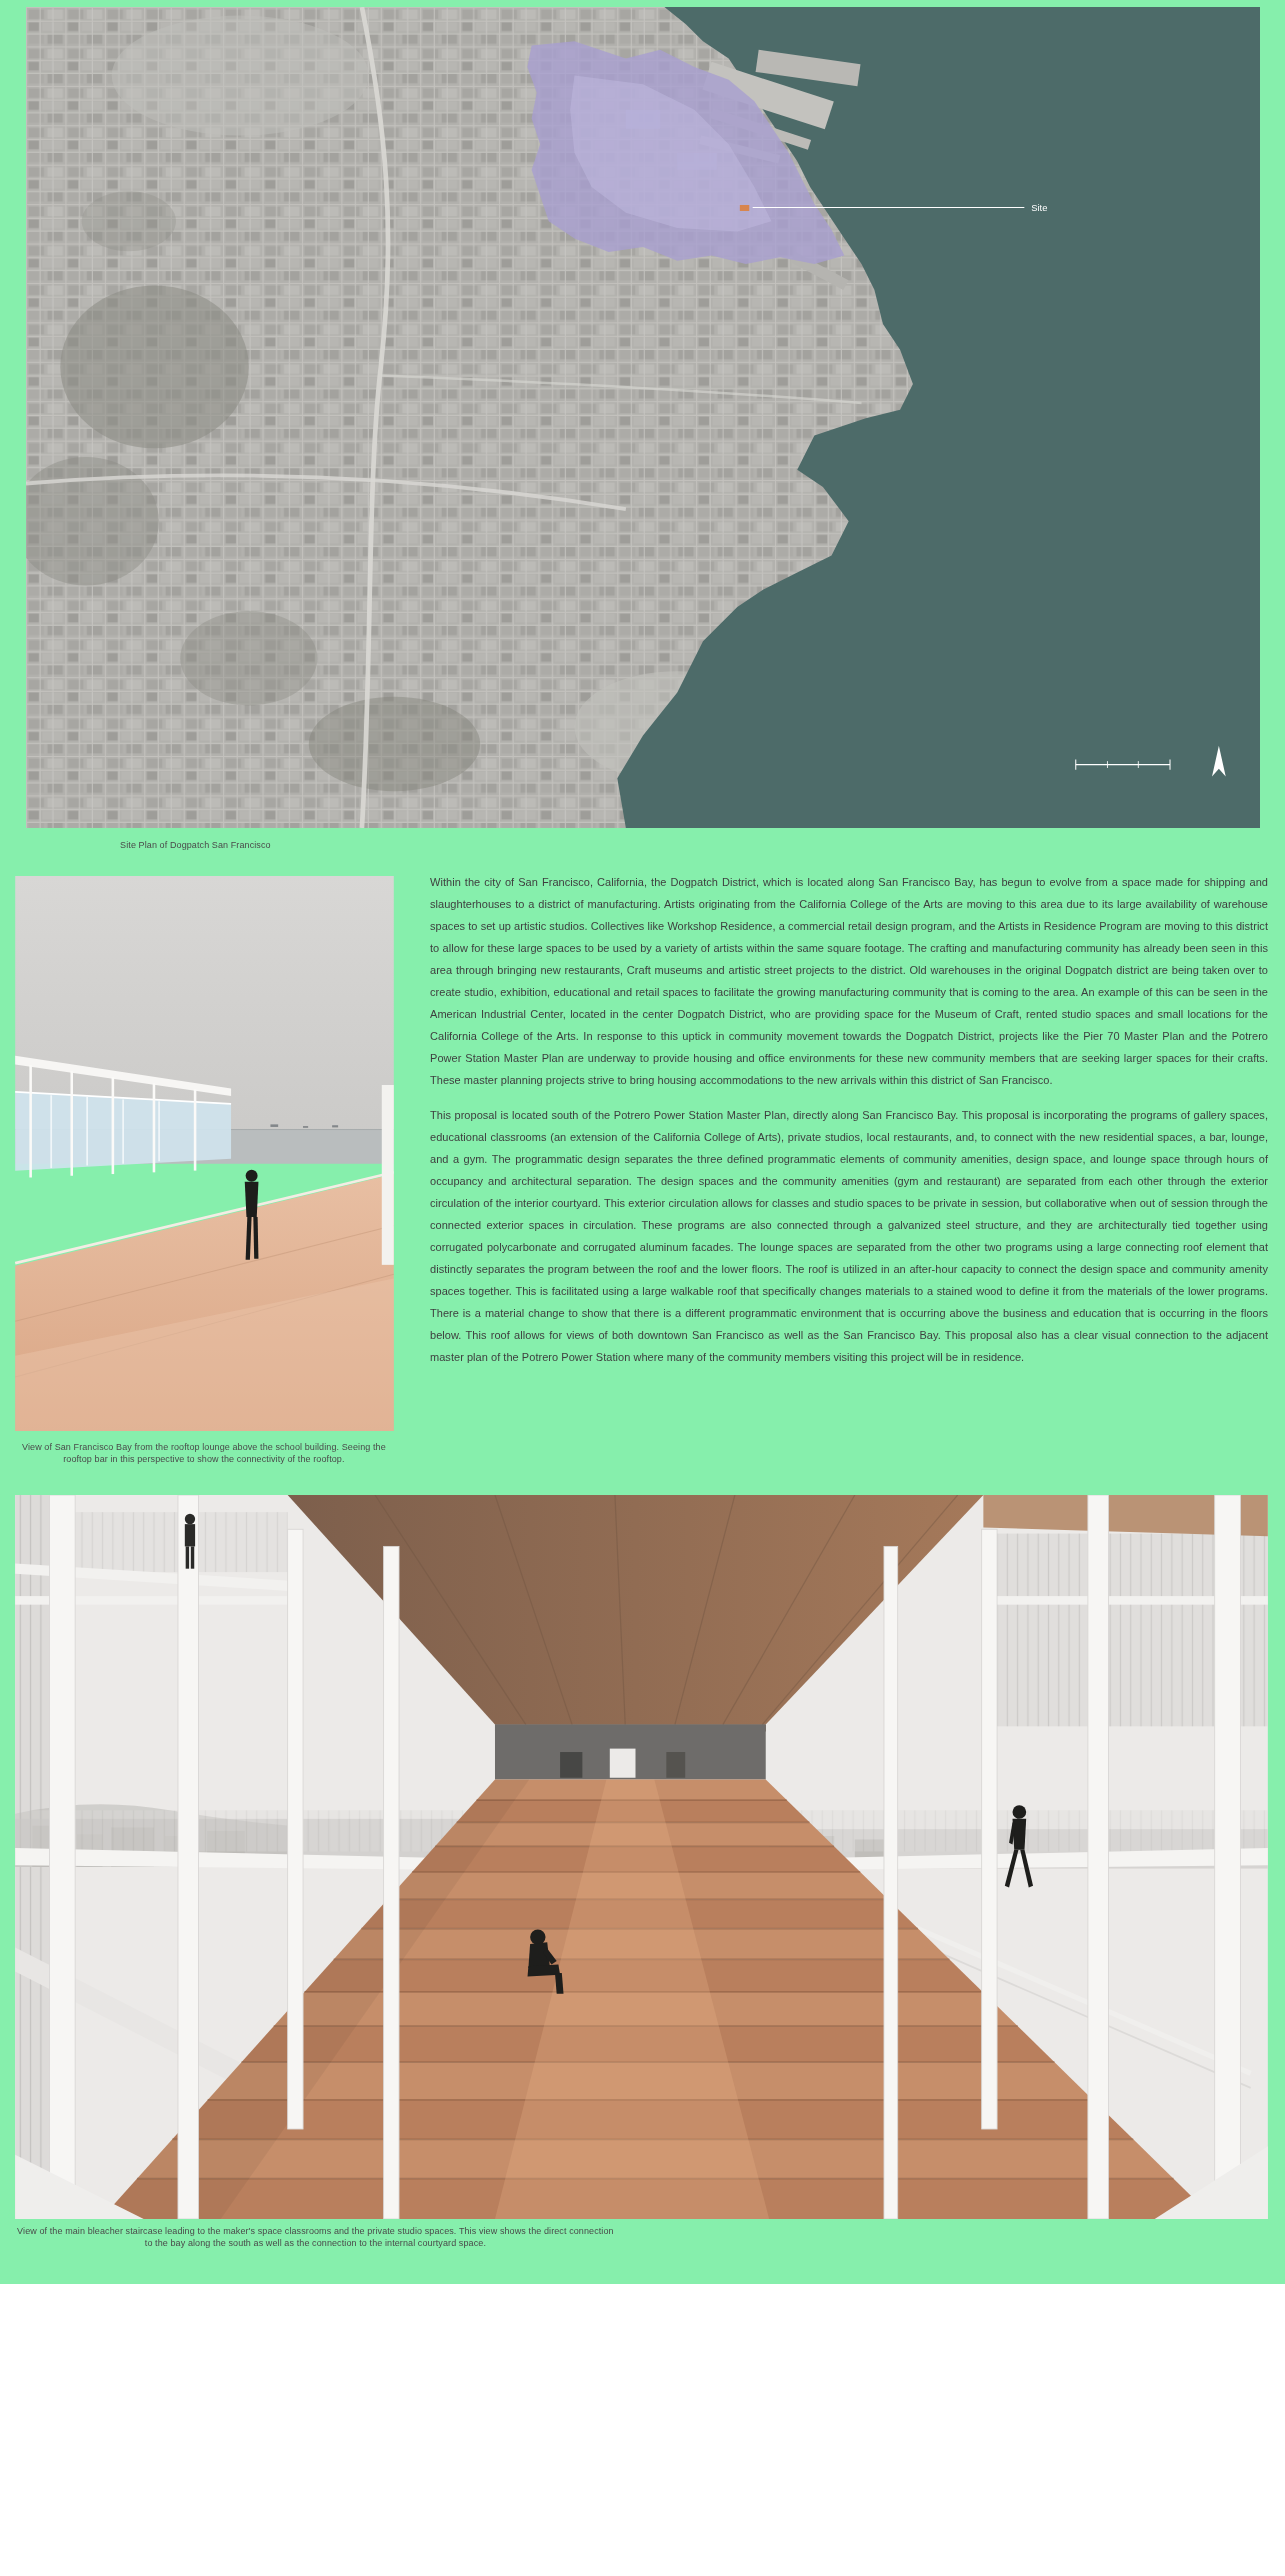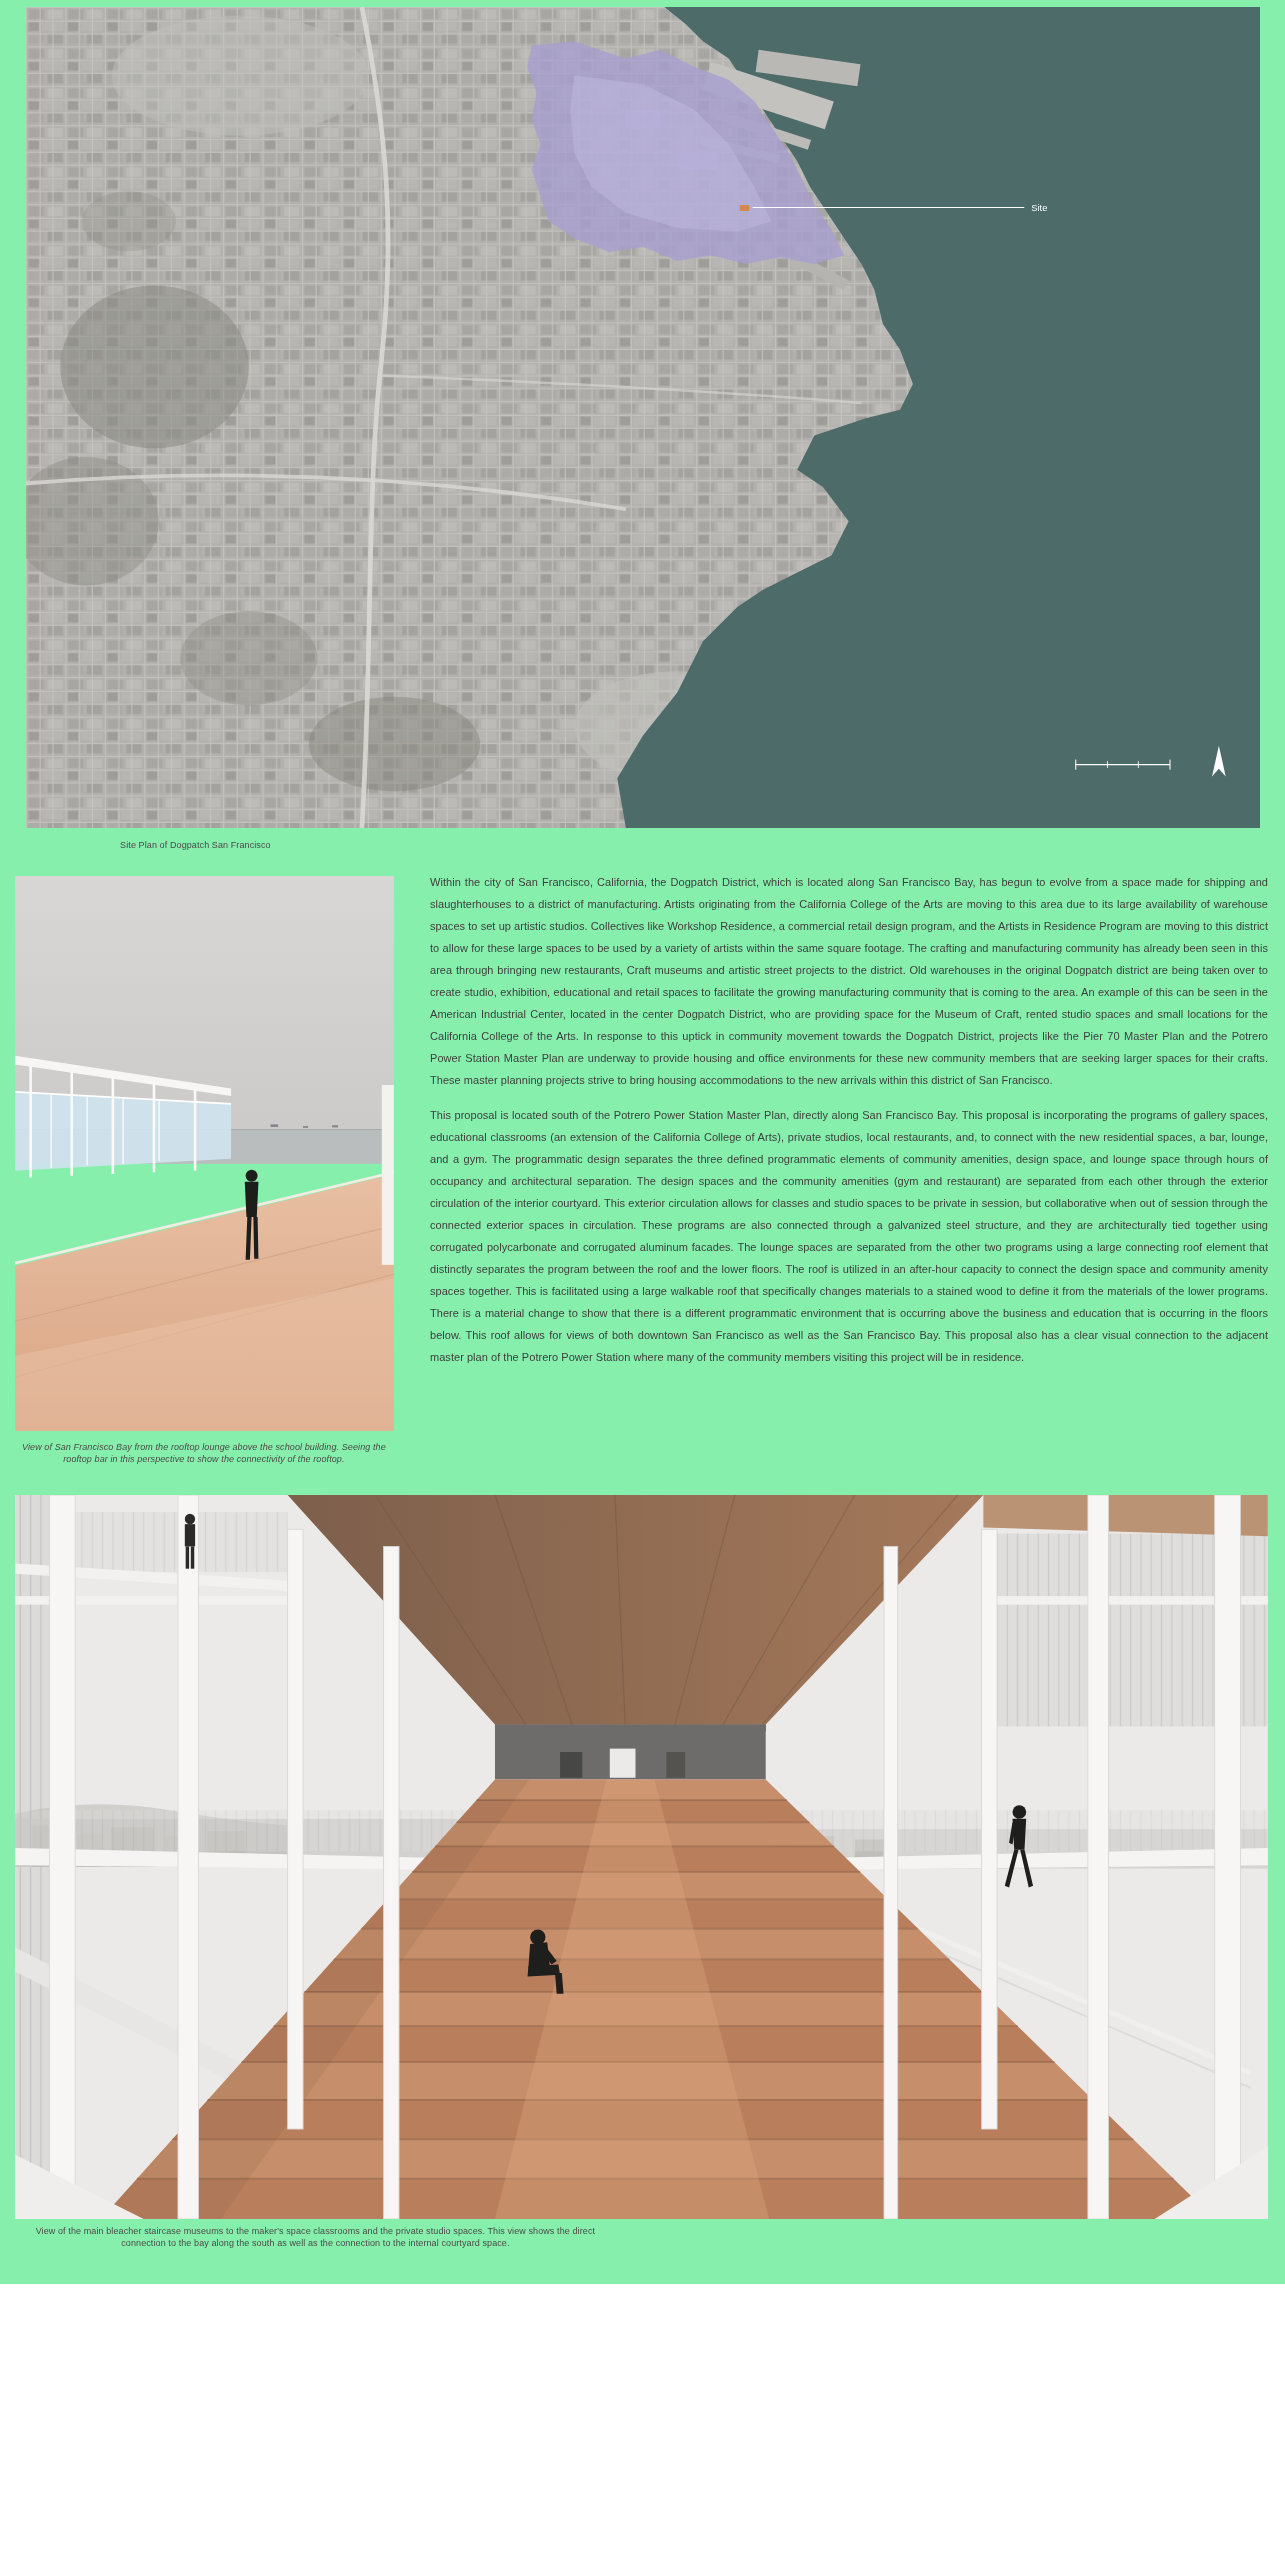--- a/index.html
+++ b/index.html
@@ -143,21 +143,21 @@
       <g fill="#1d1d1b">
         <circle cx="276" cy="350" r="7"></circle>
         <polygon points="268,357 284,357 282,398 270,398"></polygon>
         <polygon points="271,398 276,398 274,448 269,448"></polygon>
         <polygon points="278,398 283,398 284,447 279,447"></polygon>
       </g>
       <rect x="428" y="244" width="14" height="210" fill="#f3f2ef"></rect>
     </svg>
   </div>
 
-  <div class="abs caption" style="left:15.4px;top:1442px;width:377px;font-style:italic;">View of San Francisco Bay from the rooftop lounge above the school building. Seeing the rooftop bar in this perspective to show the connectivity of the rooftop.</div>
+  <div class="abs caption" style="left:15.4px;top:1442px;width:377px;">View of San Francisco Bay from the rooftop lounge above the school building. Seeing the rooftop bar in this perspective to show the connectivity of the rooftop.</div>
 
   <div class="abs essay" style="left:430px;top:871px;width:838px;">
     <p>Within the city of San Francisco, California, the Dogpatch District, which is located along San Francisco Bay, has begun to evolve from a space made for shipping and slaughterhouses to a district of manufacturing.  Artists originating from the California College of the Arts are moving to this area due to its large availability of warehouse spaces to set up artistic studios. Collectives like Workshop Residence, a commercial retail design program, and the Artists in Residence Program are moving to this district to allow for these large spaces to be used by a variety of artists within the same square footage. The crafting and manufacturing community has already been seen in this area through bringing new restaurants, Craft museums and artistic street projects to the district. Old warehouses in the original Dogpatch district are being taken over to create studio, exhibition, educational and retail spaces to facilitate the growing manufacturing community that is coming to the area. An example of this can be seen in the American Industrial Center, located in the center Dogpatch District, who are providing space for the Museum of Craft, rented studio spaces and small locations for the California College of the Arts.  In response to this uptick in community movement towards the Dogpatch District, projects like the Pier 70 Master Plan and the Potrero Power Station Master Plan are underway to provide housing and office environments for these new community members that are seeking larger spaces for their crafts. These master planning projects strive to bring housing accommodations to the new arrivals within this district of San Francisco.</p>
     <p>This proposal is located south of the Potrero Power Station Master Plan, directly along San Francisco Bay. This proposal is incorporating the programs of gallery spaces, educational classrooms (an extension of the California College of Arts), private studios, local restaurants, and, to connect with the new residential spaces, a bar, lounge, and a gym. The programmatic design separates the three defined programmatic elements of community amenities, design space, and lounge space through hours of occupancy and architectural separation. The design spaces and the community amenities (gym and restaurant) are separated from each other through the exterior circulation of the interior courtyard. This exterior circulation allows for classes and studio spaces to be private in session, but collaborative when out of session through the connected exterior spaces in circulation. These programs are also connected through a galvanized steel structure, and they are architecturally tied together using corrugated polycarbonate and corrugated aluminum facades. The lounge spaces are separated from the other two programs using a large connecting roof element that distinctly separates the program between the roof and the lower floors. The roof is utilized in an after-hour capacity to connect the design space and community amenity spaces together. This is facilitated using a large walkable roof that specifically changes materials to a stained wood to define it from the materials of the lower programs. There is a material change to show that there is a different programmatic environment that is occurring above the business and education that is occurring in the floors below. This roof allows for views of both downtown San Francisco as well as the San Francisco Bay. This proposal also has a clear visual connection to the adjacent master plan of the Potrero Power Station where many of the community members visiting this project will be in residence.</p>
   </div>
 
   <div class="abs" style="left:15.4px;top:1495px;width:1253px;height:724px;">
     <svg width="1253" height="724" viewBox="0 0 1462 845">
       <defs>
         <pattern id="vl" width="12" height="12" patternUnits="userSpaceOnUse">
@@ -287,21 +287,21 @@
         <polygon points="8,52 13,52 2,96 -3,94"></polygon>
         <polygon points="15,52 20,52 30,94 25,96"></polygon>
         <polygon points="6,20 2,44 6,46 10,22"></polygon>
       </g>
 
       <polygon points="0,770 150,845 0,845" fill="#efeeec"></polygon>
       <polygon points="1462,760 1462,845 1330,845" fill="#efeeec"></polygon>
     </svg>
   </div>
 
-  <div class="abs caption" style="left:15.4px;top:2226px;width:600px;">View of the main bleacher staircase museums to the maker's space classrooms and the private studio spaces. This view shows the direct connection to the bay along the south as well as the connection to the internal courtyard space.</div>
+  <div class="abs caption" style="left:15.4px;top:2226px;width:600px;">View of the main bleacher staircase leading to the maker's space classrooms and the private studio spaces. This view shows the direct connection to the bay along the south as well as the connection to the internal courtyard space.</div>
 
   <div class="abs" style="left:51px;top:2369px;width:1217px;height:159px;">
     <svg width="1217" height="159" viewBox="0 0 1420 185">
       <defs>
         <pattern id="hatch" width="8" height="8" patternUnits="userSpaceOnUse" patternTransform="rotate(45)">
           <rect width="8" height="8" fill="#f2f1ef"></rect>
           <line x1="0" y1="0" x2="0" y2="8" stroke="#9a9996" stroke-width="1.2"></line>
         </pattern>
         <pattern id="cols14" width="14" height="10" patternUnits="userSpaceOnUse">
           <line x1="7" y1="0" x2="7" y2="10" stroke="#c4c3bf" stroke-width="0.8"></line>

